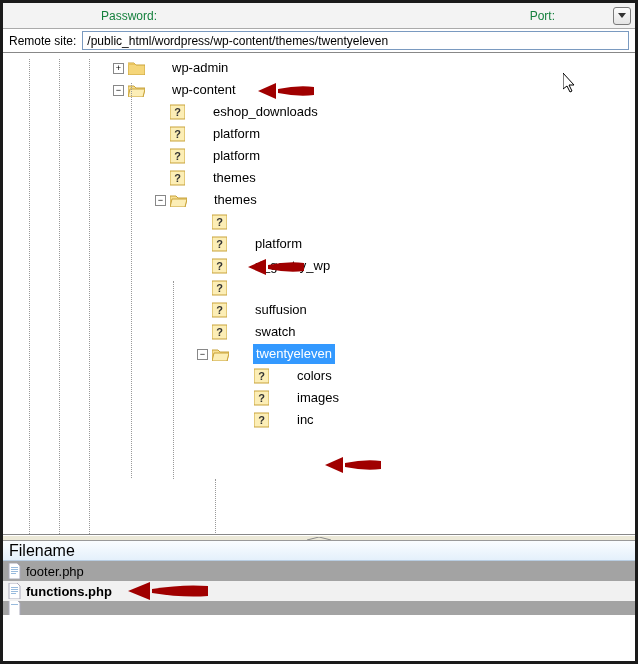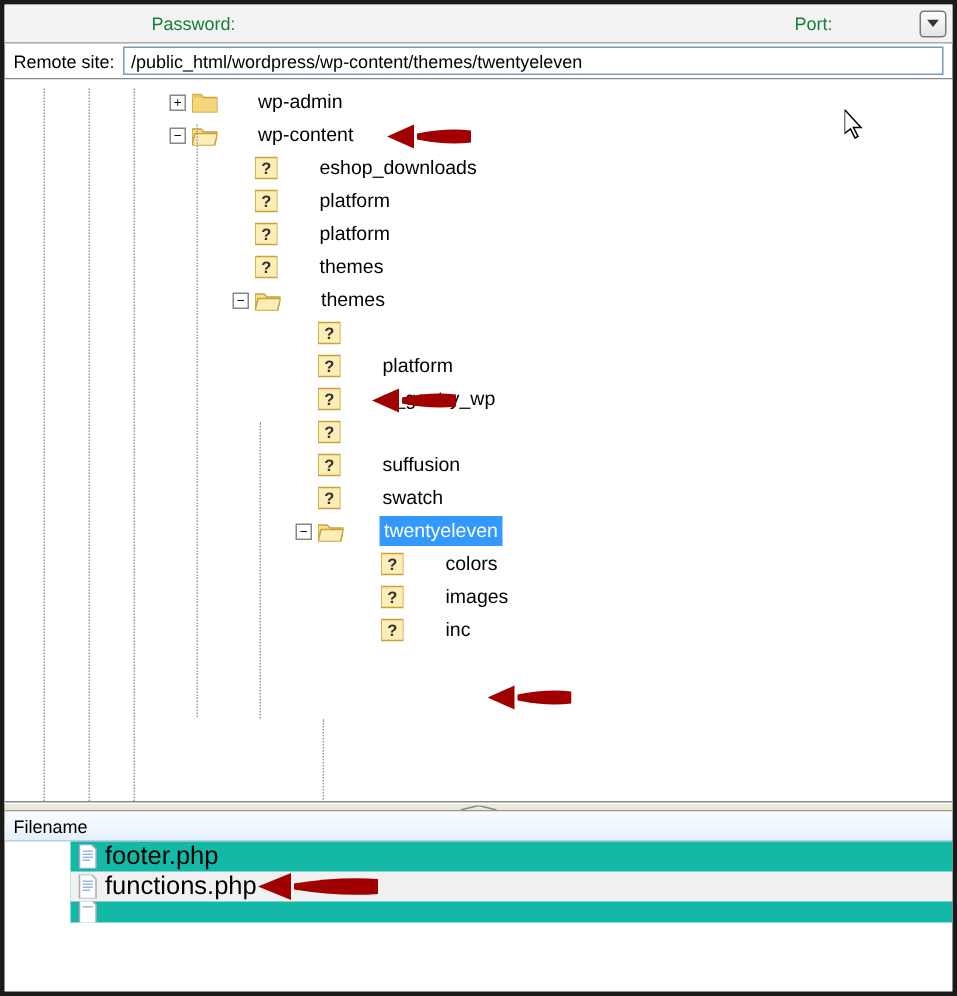--- a/index.html
+++ b/index.html
@@ -110,34 +110,33 @@
     display:flex; align-items:center; justify-content:center;
     cursor: row-resize;
   }
   .splitter-grip { width:28px; height:3px; }
   .file-header {
     height: 20px;
     background: linear-gradient(#fafdff,#e4f0fb);
     border-bottom: 1px solid #b8cde2;
     display:flex; align-items:center;
     padding-left: 6px;
-    font-size:12px;
+    font-size:16px;
     color:#000;
   }
   .file-list {
-    background:#14b8a6;
-    font-size:17px;
-    margin-left:44px;
+    background:#a3a3a3;
+    font-size:13px;
   }
   .file-row {
     display:flex; align-items:center;
     height:20px; padding-left:4px;
     position:relative;
   }
-  .file-row.sel { background:#f1f1f1; }
+  .file-row.sel { background:#f1f1f1;font-weight:bold; }
   .file-icon { width:15px; height:16px; margin-right:4px; flex-shrink:0; }
   .cursor-arrow {
     position:absolute;
     pointer-events:none;
   }
 </style>
 </head>
 <body>
 
 <div class="toolbar">

